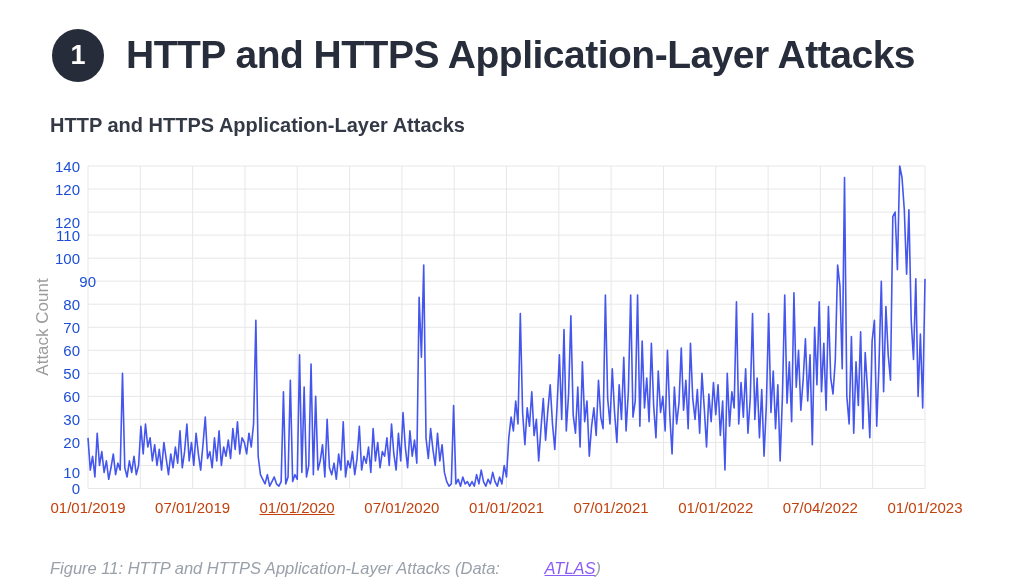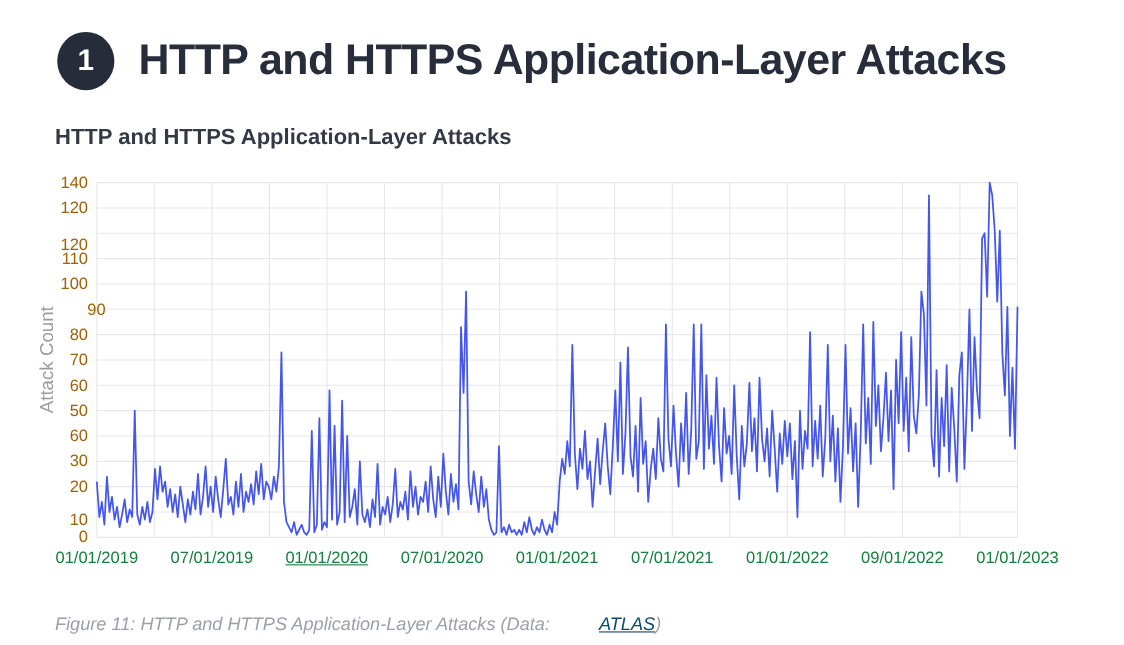--- a/index.html
+++ b/index.html
@@ -24,31 +24,31 @@
     font-size:20px;font-weight:700;color:#333a46;white-space:nowrap;
   }
   #chart-svg{position:absolute;left:0;top:0;}
   .y-axis-title{
     position:absolute;left:-47px;top:317px;width:180px;text-align:center;
     transform:rotate(-90deg);transform-origin:center;
     font-size:17px;color:#9c9c9c;white-space:nowrap;
   }
   .y-tick-label{
     position:absolute;width:46px;text-align:right;
-    font-size:15px;color:#a16207;line-height:15px;
+    font-size:15px;color:#1d4ed8;line-height:15px;
   }
   .x-tick-label{
     position:absolute;width:110px;text-align:center;
-    font-size:15px;color:#15803d;line-height:16px;
+    font-size:15px;color:#c2410c;line-height:16px;
   }
   .caption{
     position:absolute;left:50px;top:542px;
     font-size:16.5px;font-style:italic;color:#9aa0aa;white-space:nowrap;
   }
-  .caption a{color:#0c4a6e;text-decoration:underline;cursor:pointer;margin-left:40px;}
+  .caption a{color:#8b5cf6;text-decoration:underline;cursor:pointer;margin-left:40px;}
 </style>
 </head>
 <body>
 
 <div class="badge">
   <span>1</span>
 </div>
 
 <h1 class="page-title">HTTP and HTTPS Application-Layer Attacks</h1>
 
@@ -108,17 +108,17 @@
     <div class="y-tick-label" style="left: 34px; top: 215px;">120</div>
     <div class="y-tick-label" style="left: 34px; top: 181.536px;">120</div>
     <div class="y-tick-label" style="left: 34px; top: 158.5px;">140</div>
     <div class="x-tick-label" style="left: 33px; top: 500px;">01/01/2019</div>
     <div class="x-tick-label" style="left: 137.625px; top: 500px;">07/01/2019</div>
     <div class="x-tick-label" style="left: 242px; top: 500px; text-decoration: underline;">01/01/2020</div>
     <div class="x-tick-label" style="left: 346.875px; top: 500px;">07/01/2020</div>
     <div class="x-tick-label" style="left: 451.5px; top: 500px;">01/01/2021</div>
     <div class="x-tick-label" style="left: 556.125px; top: 500px;">07/01/2021</div>
     <div class="x-tick-label" style="left: 660.75px; top: 500px;">01/01/2022</div>
-    <div class="x-tick-label" style="left: 765.375px; top: 500px;">09/01/2022</div>
+    <div class="x-tick-label" style="left: 765.375px; top: 500px;">07/04/2022</div>
     <div class="x-tick-label" style="left: 870px; top: 500px;">01/01/2023</div>
   </div>
 
 <p class="caption"><span>Figure 11: HTTP and HTTPS Application-Layer Attacks (Data: </span><a>ATLAS</a><span>)</span></p>
 
 </body></html>

